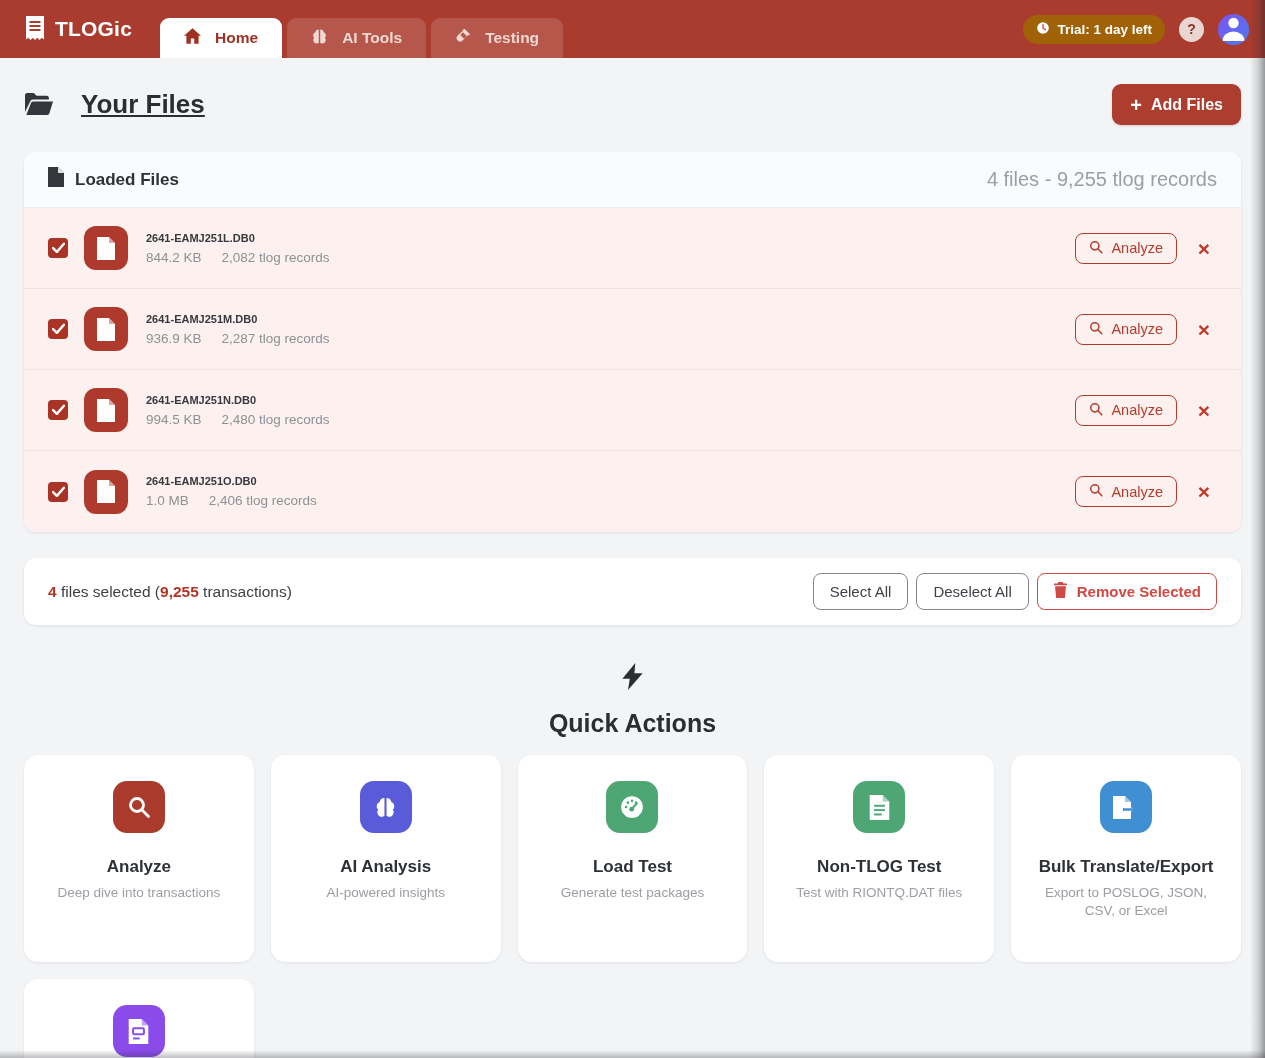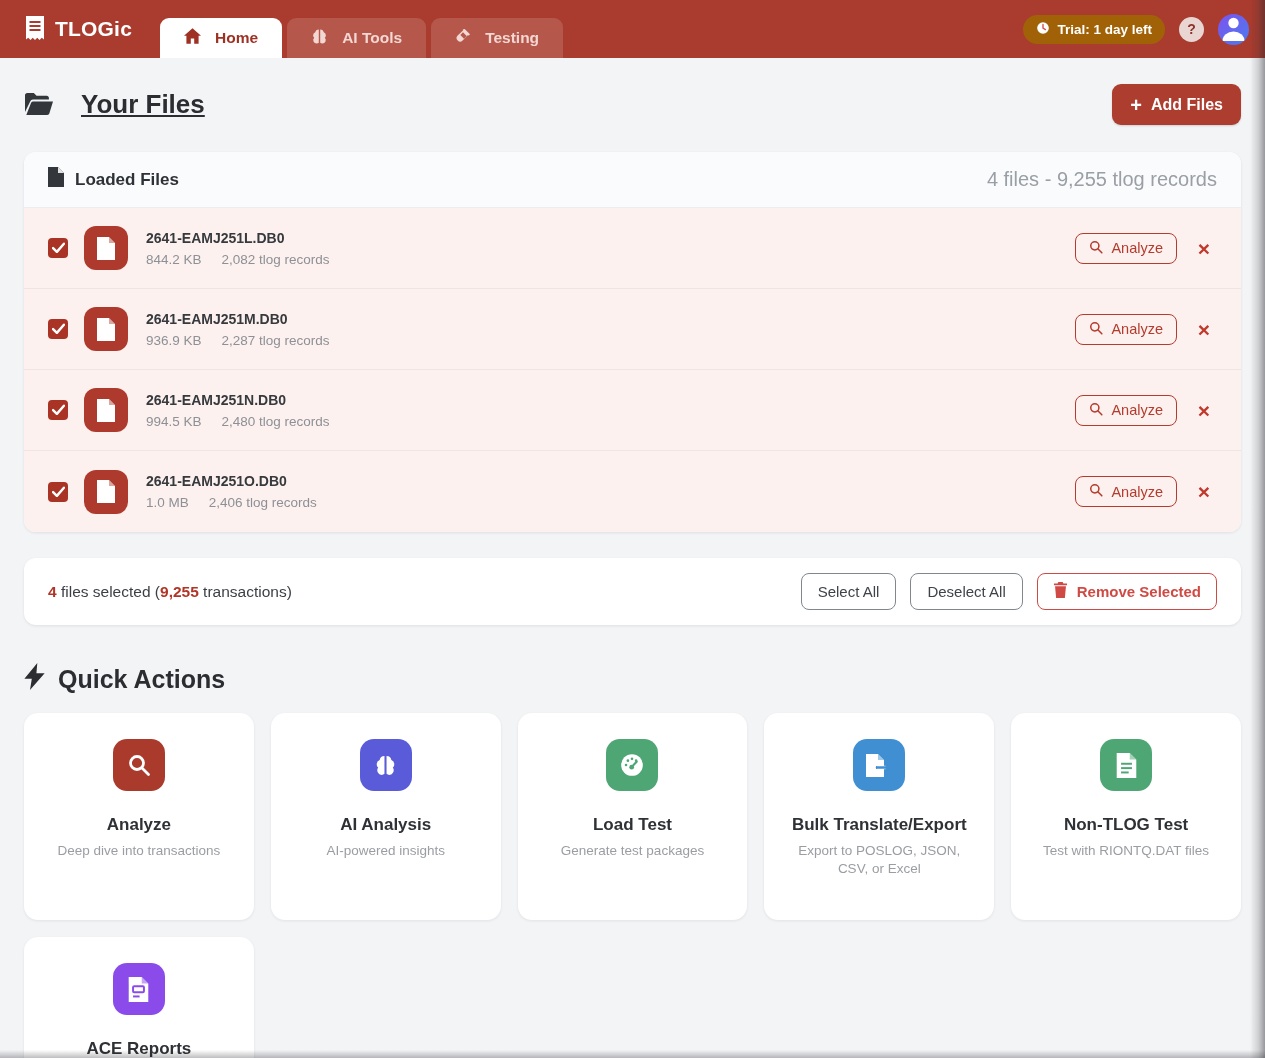--- a/index.html
+++ b/index.html
@@ -102,21 +102,21 @@
     display: flex; align-items: center; justify-content: center;
     flex: 0 0 auto;
   }
   .file-badge {
     width: 44px; height: 44px; border-radius: 12px;
     background: #ad3a2c; margin-left: 16px;
     display: flex; align-items: center; justify-content: center;
     flex: 0 0 auto;
   }
   .file-info { margin-left: 18px; }
-  .file-name { font-size: 14px; font-weight: bold; color: #36393d; }
+  .file-name { font-size: 11px; font-weight: bold; color: #36393d; }
   .file-meta { margin-top: 6px; display: flex; gap: 20px; font-size: 13.5px; color: #8d9096; }
   .row-actions { margin-left: auto; display: flex; align-items: center; gap: 14px; }
   .analyze-btn {
     display: flex; align-items: center; gap: 8px;
     background: transparent; border: 1px solid #b43b2d; border-radius: 8px;
     color: #b43b2d; cursor: pointer;
     height: 31px; padding: 0 13px;
     font-family: inherit; font-size: 14.5px;
   }
   .remove-x {
@@ -128,40 +128,40 @@
   
   .selection-bar {
     margin-top: 26px;
     background: #fff; border-radius: 12px;
     box-shadow: 0 1px 3px rgba(16,24,40,.09);
     height: 67px; padding: 0 24px;
     display: flex; align-items: center; justify-content: space-between;
   }
   .selection-text { font-size: 15.5px; color: #3c3f44; }
   .selection-text .hl { color: #b13427; font-weight: bold; }
-  .selection-actions { display: flex; align-items: center; gap: 14px; }
+  .selection-actions { display: flex; align-items: center; gap: 8px; }
   .ghost-btn {
     background: transparent; border: 1px solid #82878e; border-radius: 8px;
     color: #3f4349; cursor: pointer;
     height: 37px; padding: 0 16px;
     font-family: inherit; font-size: 15px;
   }
   .danger-btn {
     display: flex; align-items: center; gap: 9px;
     background: transparent; border: 1px solid #cf4a44; border-radius: 8px;
     color: #cf4a44; cursor: pointer;
     height: 37px; padding: 0 15px;
     font-family: inherit; font-size: 15px; font-weight: bold;
   }
 
   
   .qa-title {
     margin-top: 38px;
     display: flex; align-items: center; gap: 13px;
-    font-size: 25px; font-weight: bold; color: #2b2d31;
+    font-size: 25px; font-weight: bold; color: #2b2d31; flex-direction: column;
   }
   .qa-grid {
     margin-top: 17px;
     display: grid;
     grid-template-columns: repeat(5, 1fr);
     gap: 17px;
   }
   .qa-card {
     background: #fff; border-radius: 14px;
     box-shadow: 0 1px 3px rgba(16,24,40,.08);
@@ -489,53 +489,53 @@
           <circle cx="15.8" cy="8" r="1.2" fill="#4ea674"></circle>
           <path d="M12 13.5l4.3-4.6" stroke="#4ea674" stroke-width="2" stroke-linecap="round"></path>
           <circle cx="11.7" cy="14" r="2.2" fill="#4ea674"></circle>
         </svg>
       </div>
       <div class="qa-card-title">Load Test</div>
       <div class="qa-card-sub">Generate test packages</div>
     </div>
 
     <div class="qa-card">
+      <div class="qa-icon" style="background: rgb(78, 166, 116);">
+        <svg width="21" height="25" viewBox="0 0 18 23">
+          <path fill="#ffffff" d="M0 0h12l6 6v17H0z"></path>
+          <path fill="#4ea674" d="M12 0v6h6z" opacity=".5"></path>
+          <rect x="4" y="9" width="10" height="1.8" fill="#4ea674"></rect>
+          <rect x="4" y="13" width="10" height="1.8" fill="#4ea674"></rect>
+          <rect x="4" y="17" width="7" height="1.8" fill="#4ea674"></rect>
+        </svg>
+      </div>
+      <div class="qa-card-title">Non-TLOG Test</div>
+      <div class="qa-card-sub">Test with RIONTQ.DAT files</div>
+    </div>
+
+    <div class="qa-card">
       <div class="qa-icon" style="background: rgb(63, 143, 210);">
         <svg width="27" height="25" viewBox="0 0 27 23">
           <path fill="#ffffff" d="M0 0h12l6 6v17H0z"></path>
           <path fill="#3f8fd2" d="M12 0v6h6z" opacity=".5"></path>
           <path d="M10 13.5h12" stroke="#3f8fd2" stroke-width="2.6"></path>
           <path d="M10 13.5h12" stroke="#3f8fd2" stroke-width="2.6"></path>
           <path d="M19 9l6 4.5-6 4.5z" fill="#3f8fd2"></path>
           <path d="M11 13.5h9" stroke="#ffffff" stroke-width="3.4"></path>
           <path d="M11 13.5h8.2" stroke="#3f8fd2" stroke-width="0"></path>
           <path d="M11.5 13.5h8" stroke="#ffffff" stroke-width="0"></path>
           <path d="M11 13.5h8.4" stroke="#3f8fd2" stroke-width="2.4" stroke-linecap="round"></path>
           <path d="M19.6 9.6l5.4 3.9-5.4 3.9z" fill="#3f8fd2"></path>
         </svg>
       </div>
       <div class="qa-card-title">Bulk Translate/Export</div>
       <div class="qa-card-sub">Export to POSLOG, JSON, CSV, or Excel</div>
     </div>
 
     <div class="qa-card">
-      <div class="qa-icon" style="background: rgb(78, 166, 116);">
-        <svg width="21" height="25" viewBox="0 0 18 23">
-          <path fill="#ffffff" d="M0 0h12l6 6v17H0z"></path>
-          <path fill="#4ea674" d="M12 0v6h6z" opacity=".5"></path>
-          <rect x="4" y="9" width="10" height="1.8" fill="#4ea674"></rect>
-          <rect x="4" y="13" width="10" height="1.8" fill="#4ea674"></rect>
-          <rect x="4" y="17" width="7" height="1.8" fill="#4ea674"></rect>
-        </svg>
-      </div>
-      <div class="qa-card-title">Non-TLOG Test</div>
-      <div class="qa-card-sub">Test with RIONTQ.DAT files</div>
-    </div>
-
-    <div class="qa-card">
       <div class="qa-icon" style="background: rgb(138, 75, 234);">
         <svg width="21" height="25" viewBox="0 0 18 23">
           <path fill="#ffffff" d="M0 0h12l6 6v17H0z"></path>
           <path fill="#8a4bea" d="M12 0v6h6z" opacity=".5"></path>
           <rect x="4" y="8.5" width="10" height="5.5" rx="1" fill="none" stroke="#8a4bea" stroke-width="1.8"></rect>
           <rect x="4" y="17" width="6" height="1.8" fill="#8a4bea"></rect>
         </svg>
       </div>
       <div class="qa-card-title">ACE Reports</div>
 

